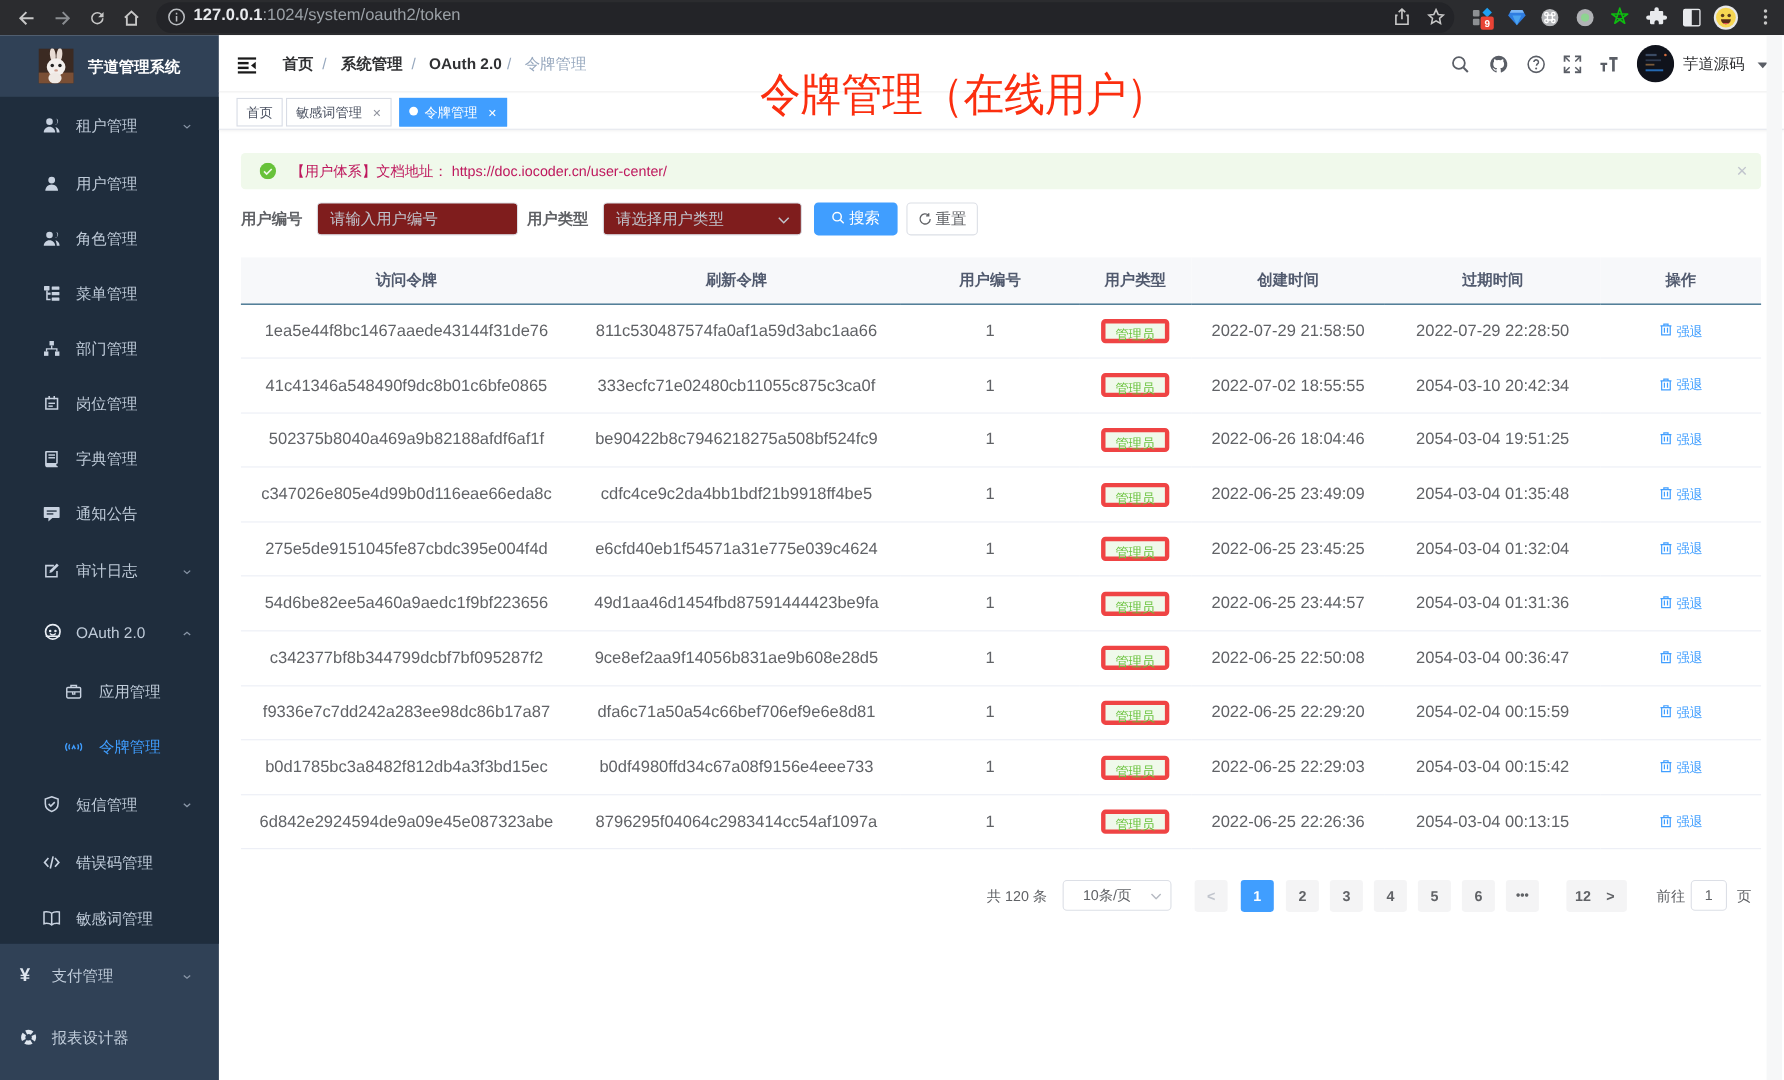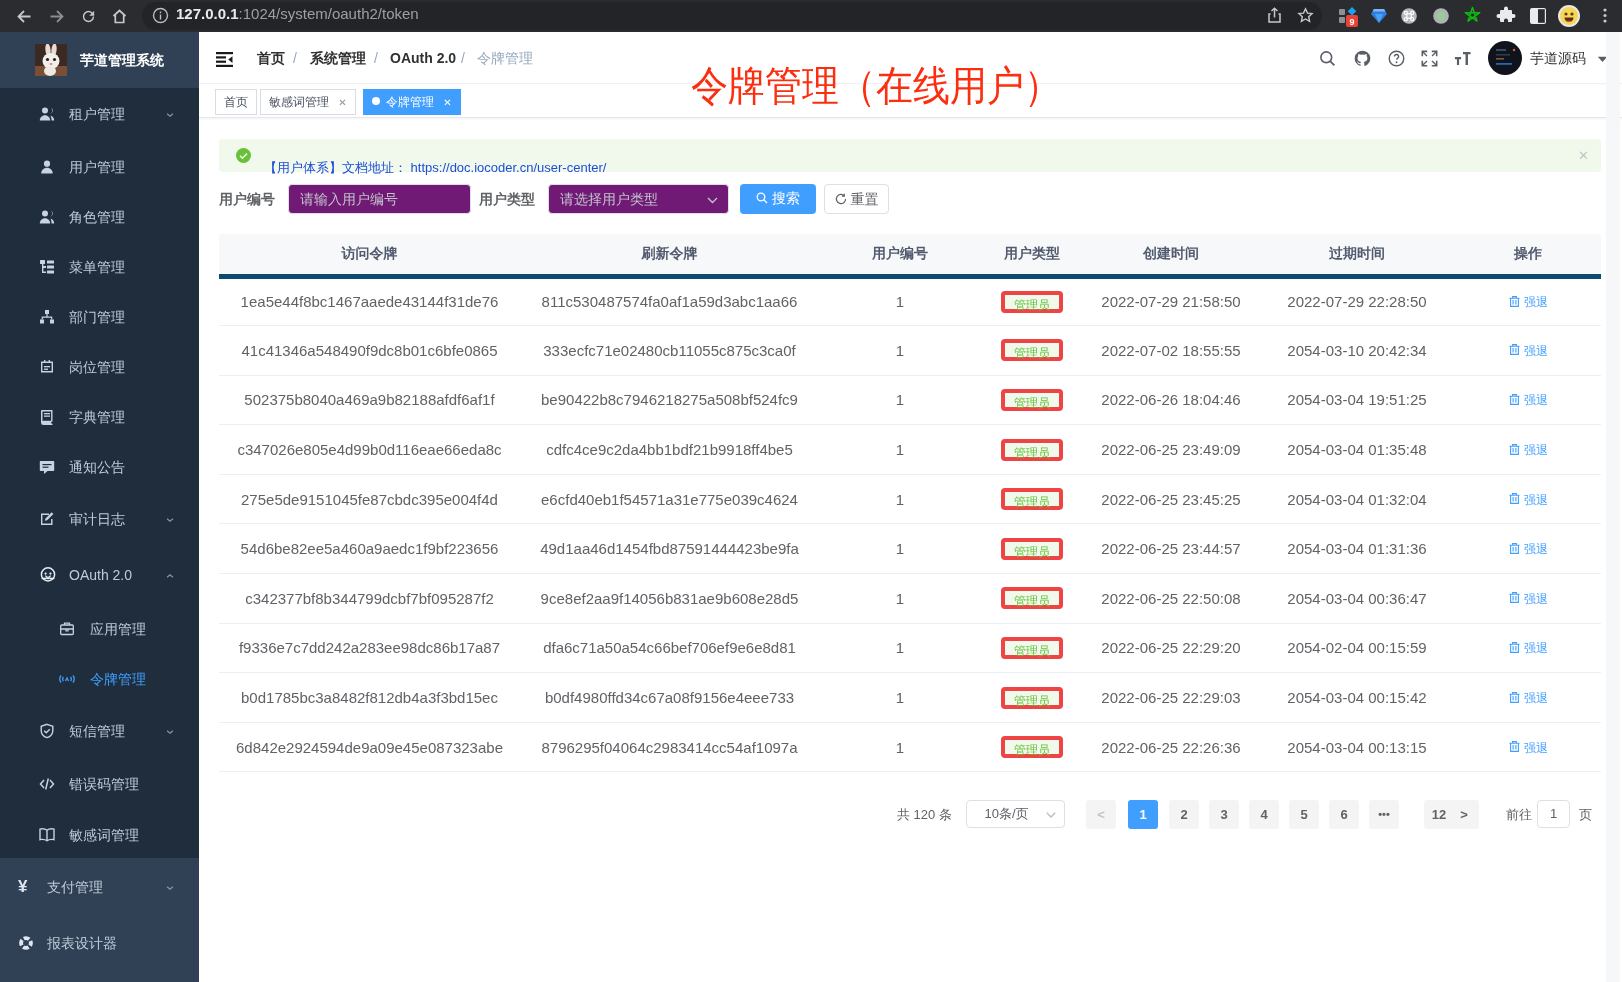--- a/index.html
+++ b/index.html
@@ -40,32 +40,32 @@
 .tag { position:absolute; top:4px; height:26px; line-height:24px; border:1px solid #d8dce5; background:#fff; color:#495060; font-size:12px; padding:0 8px; }
 .tag.on { background:#409eff; border-color:#409eff; color:#fff; }
 .tag .dot { display:inline-block; width:8px; height:8px; border-radius:50%; background:#fff; margin-right:6px; position:relative; top:-1px; }
 .tag .x { margin-left:6px; font-size:10px; color:#90939e; }
 .tag.on .x { color:#fff; }
 
 #rednote { position:absolute; left:691px; top:62px; line-height:44px; font-size:37px; color:#fb2e0f; white-space:nowrap; transform:scaleY(1.12); transform-origin:50% 0; }
 
 
 #alert { position:absolute; left:219px; top:139px; width:1382px; height:33px; background:#f0f9eb; border-radius:4px; }
-#alert .at { position:absolute; left:45px; top:12px; line-height:33px; font-size:13px; color:#1d4ed8; }
+#alert .at { position:absolute; left:45px; top:0; line-height:33px; font-size:13px; color:#be185d; }
 #alert .ax { position:absolute; right:12px; top:0; line-height:33px; font-size:13px; color:#c0c4cc; }
 
 
 .flabel { position:absolute; top:184px; height:30px; line-height:30px; font-size:14px; font-weight:700; color:#606266; }
-.finput { position:absolute; top:184px; height:30px; line-height:28px; border:1px solid #dcdfe6; border-radius:4px; background:#701a75; font-size:14px; color:#c0c4cc; padding-left:11px; }
+.finput { position:absolute; top:184px; height:30px; line-height:28px; border:1px solid #dcdfe6; border-radius:4px; background:#7f1d1d; font-size:14px; color:#c0c4cc; padding-left:11px; }
 .fbtn { position:absolute; top:184px; height:30px; line-height:28px; border-radius:4px; font-size:14px; text-align:center; }
 
 
 #tbl { position:absolute; left:219px; top:234px; width:1382px; }
 #tbl table { width:100%; border-collapse:collapse; table-layout:fixed; }
-#tbl th { height:42px; background:#f7f8fa; color:#515a6e; font-size:14px; font-weight:600; border-bottom:5px solid #0c4a6e; text-align:center; }
+#tbl th { height:42px; background:#f7f8fa; color:#515a6e; font-size:14px; font-weight:600; border-bottom:1px solid #0c4a6e; text-align:center; }
 #tbl td { height:49.6px; color:#606266; font-size:15px; border-bottom:1px solid #ebeef5; text-align:center; }
 .gtag { display:inline-block; height:22px; line-height:20px; padding:0 9px; background:#f0f9eb; border:4px solid #ef4444; border-radius:4px; color:#67c23a; font-size:12px; }
 .op { color:#409eff; font-size:12px; }
 
 
 #pag { position:absolute; left:0; top:800px; width:1597px; height:29px; }
 .pgtxt { position:absolute; top:0; line-height:29px; font-size:13px; color:#606266; }
 .pbtn { position:absolute; top:0; width:30px; height:29px; line-height:29px; text-align:center; background:#f4f4f5; color:#606266; font-size:13px; font-weight:700; border-radius:3px; }
 .pbtn.on { background:#409eff; color:#fff; }
 .psel { position:absolute; left:966px; top:0; width:99px; height:28px; border:1px solid #dcdfe6; border-radius:4px; line-height:26px; font-size:13px; color:#606266; text-align:center; }

